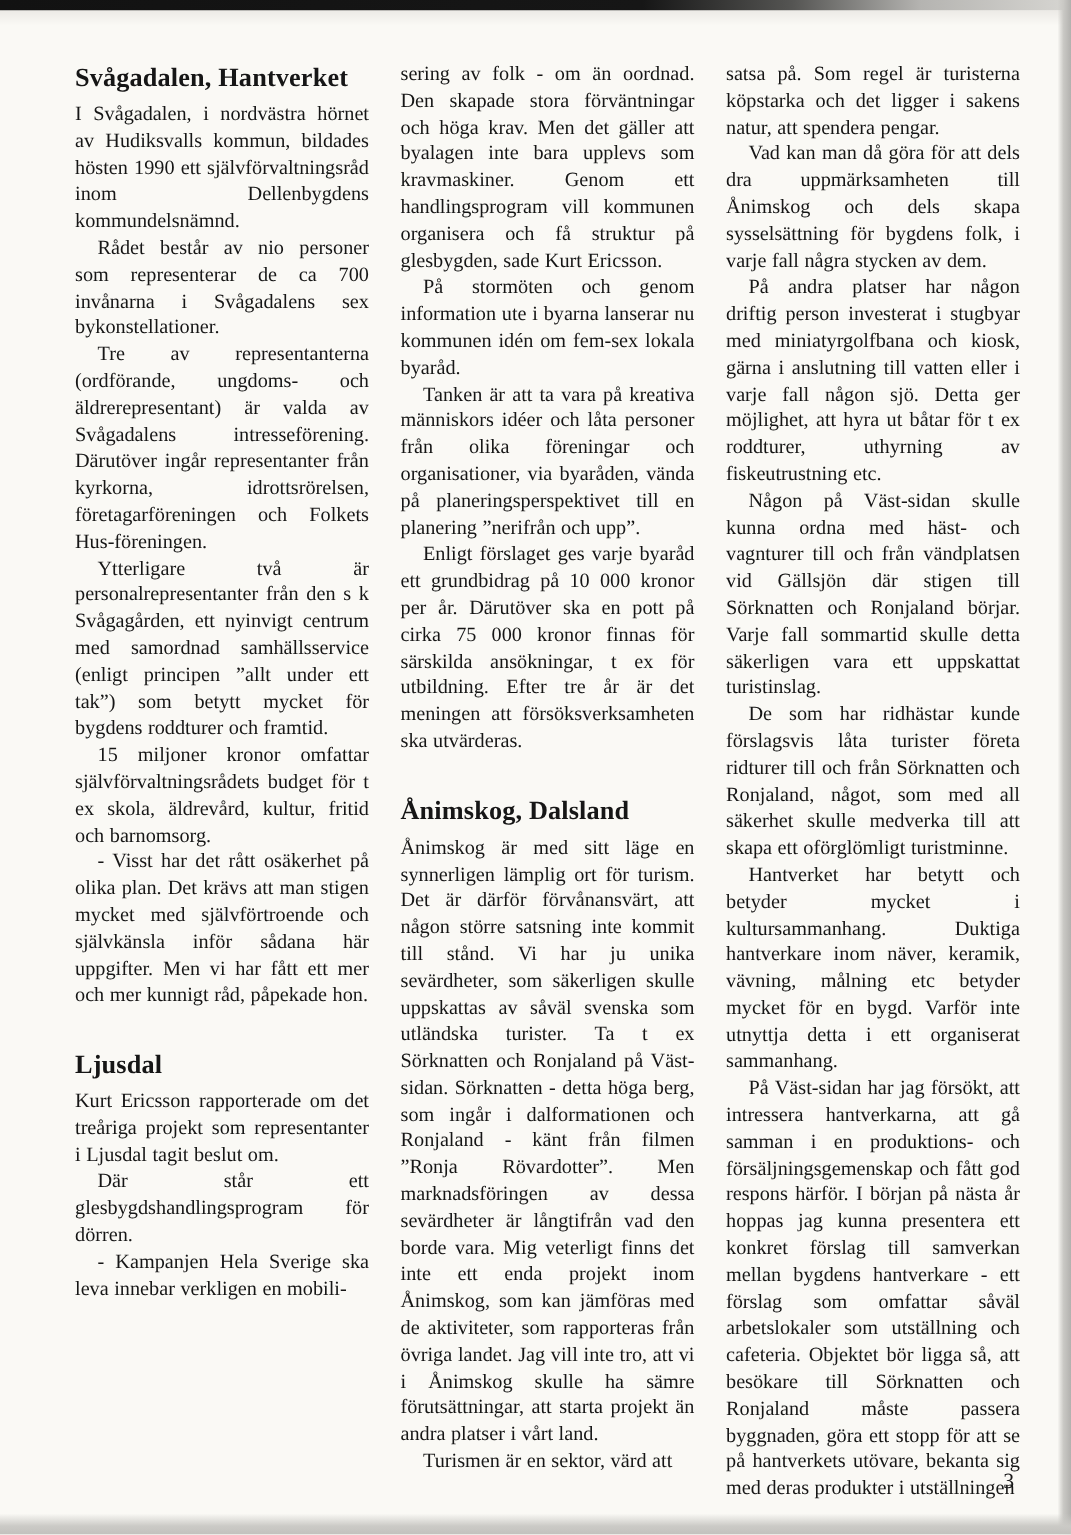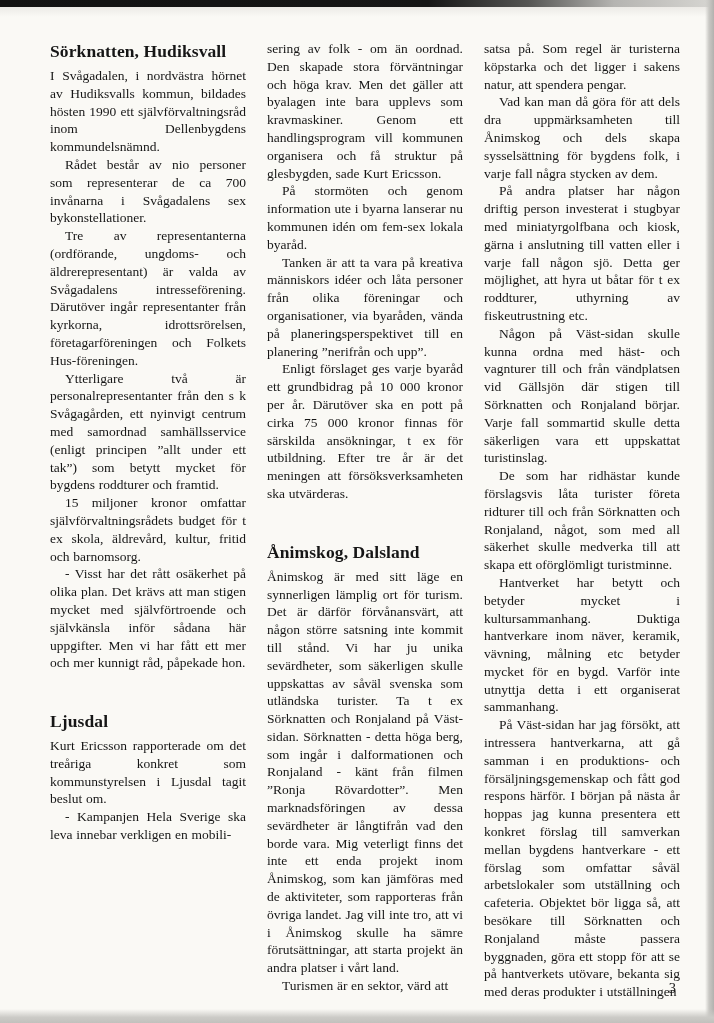--- a/index.html
+++ b/index.html
@@ -56,21 +56,21 @@
     flex: 0 0 196px;
   }
   .col h2 {
     font-size: 17.5px;
     line-height: 22px;
     font-weight: bold;
     margin: 0 0 5px 0;
     letter-spacing: 0.1px;
   }
   .col h2:not(:first-child) {
-    margin-top: 38px;
+    margin-top: 26px;
   }
   .col p {
     font-size: 13.5px;
     line-height: 17.8px;
     margin: 0;
     text-align: justify;
     word-spacing: 0.3px;
   }
   .col p.indent {
     text-indent: 15px;
@@ -85,29 +85,30 @@
 </style>
 </head>
 <body>
 
 <div class="page">
   <div class="scan-top-bar"></div>
   <div class="scan-top-haze"></div>
 
   <div class="content">
     <div class="col">
-        <h2>Sörknatten, Hudiksvall</h2>
+        <h2>Svågadalen, Hantverket</h2>
         <p>I Svågadalen, i nordvästra hörnet av Hudiksvalls kommun, bildades hösten 1990 ett självförvaltningsråd inom Dellenbygdens kommundelsnämnd.</p>
         <p class="indent">Rådet består av nio personer som representerar de ca 700 invånarna i Svågadalens sex bykonstellationer.</p>
         <p class="indent">Tre av representanterna (ordförande, ungdoms- och äldrerepresentant) är valda av Svågadalens intresseförening. Därutöver ingår representanter från kyrkorna, idrottsrörelsen, företagarföreningen och Folkets Hus-föreningen.</p>
         <p class="indent">Ytterligare två är personalrepresentanter från den s k Svågagården, ett nyinvigt centrum med samordnad samhällsservice (enligt principen ”allt under ett tak”) som betytt mycket för bygdens roddturer och framtid.</p>
         <p class="indent">15 miljoner kronor omfattar självförvaltningsrådets budget för t ex skola, äldrevård, kultur, fritid och barnomsorg.</p>
         <p class="indent">- Visst har det rått osäkerhet på olika plan. Det krävs att man stigen mycket med självförtroende och självkänsla inför sådana här uppgifter. Men vi har fått ett mer och mer kunnigt råd, påpekade hon.</p>
         <h2>Ljusdal</h2>
-        <p>Kurt Ericsson rapporterade om det treåriga konkret som kommunstyrelsen i Ljusdal tagit beslut om.</p>
+        <p>Kurt Ericsson rapporterade om det treåriga projekt som representanter i Ljusdal tagit beslut om.</p>
+        <p class="indent">Där står ett glesbygdshandlingsprogram för dörren.</p>
         <p class="indent">- Kampanjen Hela Sverige ska leva innebar verkligen en mobili-</p>
       </div>
     <div class="col">
         <p>sering av folk - om än oordnad. Den skapade stora förväntningar och höga krav. Men det gäller att byalagen inte bara upplevs som kravmaskiner. Genom ett handlingsprogram vill kommunen organisera och få struktur på glesbygden, sade Kurt Ericsson.</p>
         <p class="indent">På stormöten och genom information ute i byarna lanserar nu kommunen idén om fem-sex lokala byaråd.</p>
         <p class="indent">Tanken är att ta vara på kreativa människors idéer och låta personer från olika föreningar och organisationer, via byaråden, vända på planeringsperspektivet till en planering ”nerifrån och upp”.</p>
         <p class="indent">Enligt förslaget ges varje byaråd ett grundbidrag på 10 000 kronor per år. Därutöver ska en pott på cirka 75 000 kronor finnas för särskilda ansökningar, t ex för utbildning. Efter tre år är det meningen att försöksverksamheten ska utvärderas.</p>
         <h2>Ånimskog, Dalsland</h2>
         <p>Ånimskog är med sitt läge en synnerligen lämplig ort för turism. Det är därför förvånansvärt, att någon större satsning inte kommit till stånd. Vi har ju unika sevärdheter, som säkerligen skulle uppskattas av såväl svenska som utländska turister. Ta t ex Sörknatten och Ronjaland på Väst-sidan. Sörknatten - detta höga berg, som ingår i dalformationen och Ronjaland - känt från filmen ”Ronja Rövardotter”. Men marknadsföringen av dessa sevärdheter är långtifrån vad den borde vara. Mig veterligt finns det inte ett enda projekt inom Ånimskog, som kan jämföras med de aktiviteter, som rapporteras från övriga landet. Jag vill inte tro, att vi i Ånimskog skulle ha sämre förutsättningar, att starta projekt än andra platser i vårt land.</p>
         <p class="indent">Turismen är en sektor, värd att</p>

